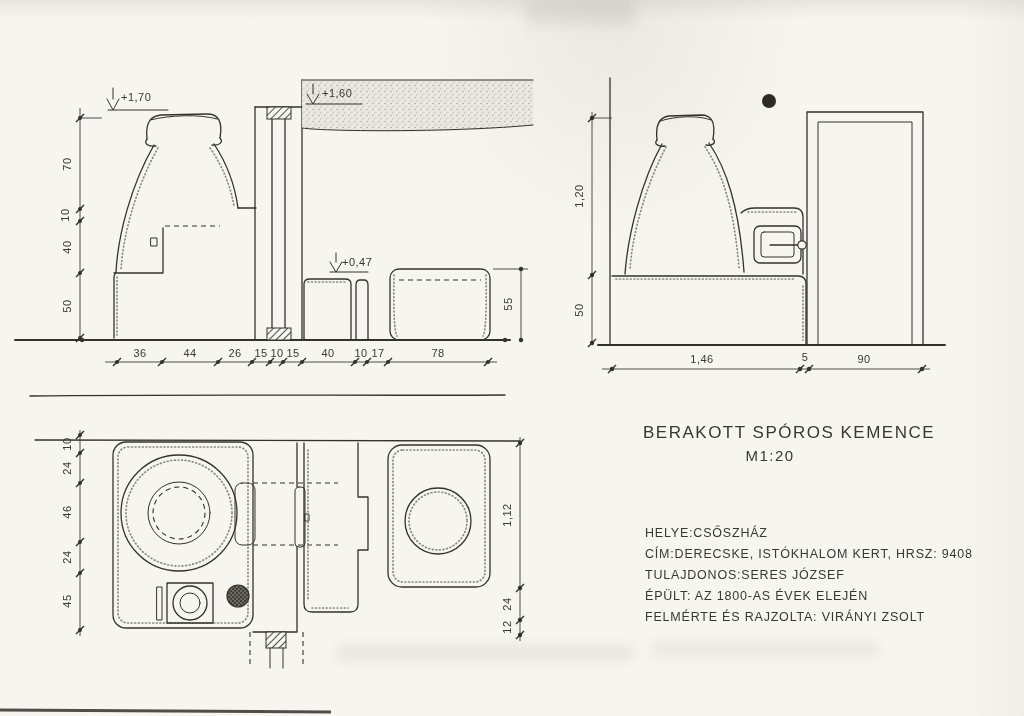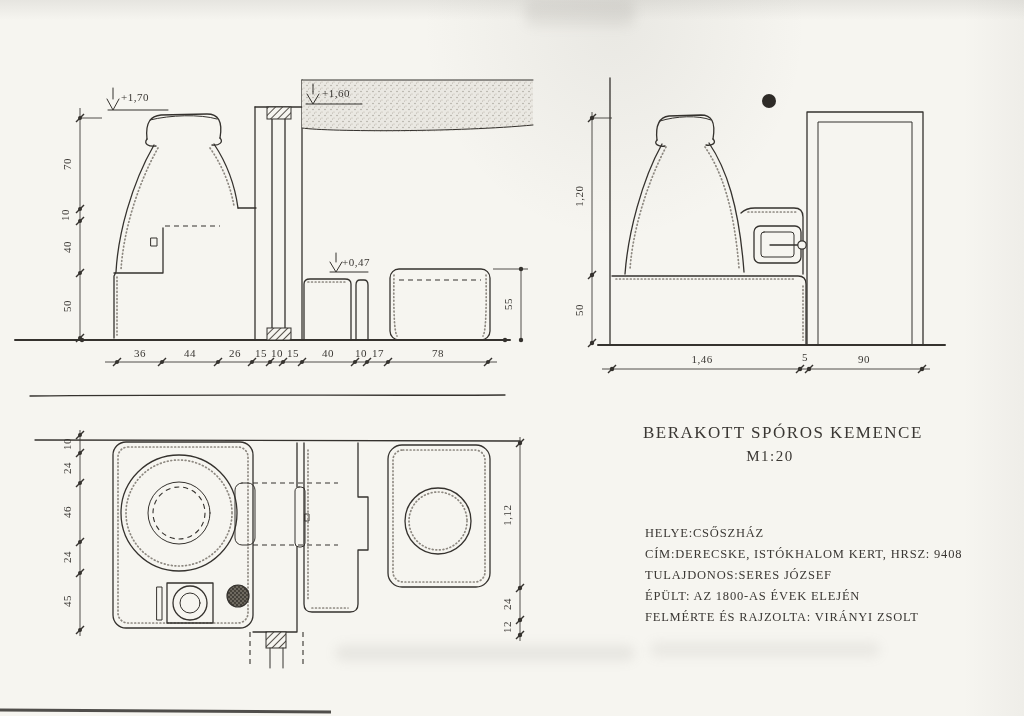--- a/index.html
+++ b/index.html
@@ -3,21 +3,21 @@
 <meta charset="utf-8">
 <style>
   html,body{margin:0;padding:0;background:#d8d6d2;}
   #sheet{
     position:relative;width:1024px;height:716px;overflow:hidden;
     background:
       radial-gradient(ellipse at 60% 3%, rgba(120,118,112,0.10), transparent 22%),
       linear-gradient(to bottom, rgba(90,88,84,0.10), rgba(0,0,0,0) 20px),
       linear-gradient(to left, rgba(120,118,112,0.06), rgba(0,0,0,0) 60px),
       #f6f5f0;
-    font-family:Liberation Serif, serif;
+    font-family:Liberation Sans, sans-serif;
   }
   svg{position:absolute;left:0;top:0;}
   .ink{stroke:#35322e;fill:none;stroke-width:1.3;stroke-linecap:round;stroke-linejoin:round;}
   .thick{stroke-width:2;}
   .thin{stroke-width:1;}
   .stipple{stroke:#8d8880;fill:none;stroke-width:1.7;stroke-dasharray:0.8 2.8;stroke-linecap:round;}
   .dash{stroke:#35322e;fill:none;stroke-width:1.1;stroke-dasharray:5 4;}
   .dimline{stroke:#403d39;fill:none;stroke-width:0.9;}
   .dimdot{fill:#35322e;}
   .dimtick{stroke:#35322e;stroke-width:1.4;}

